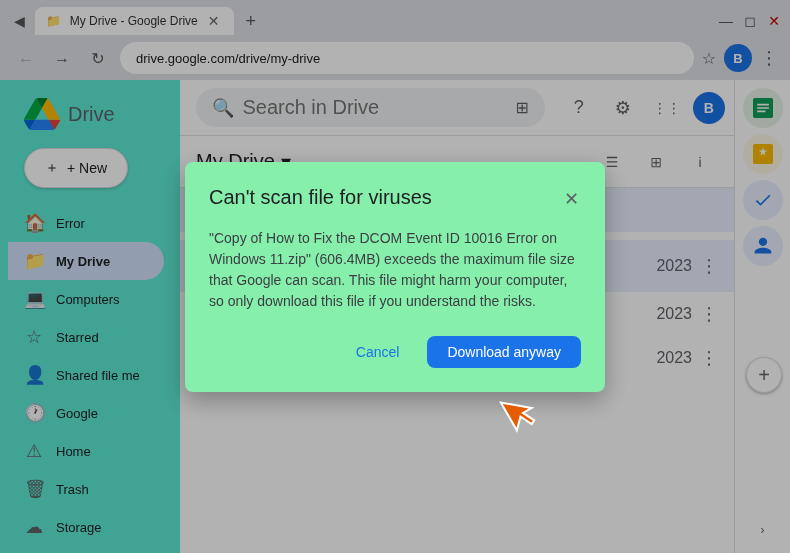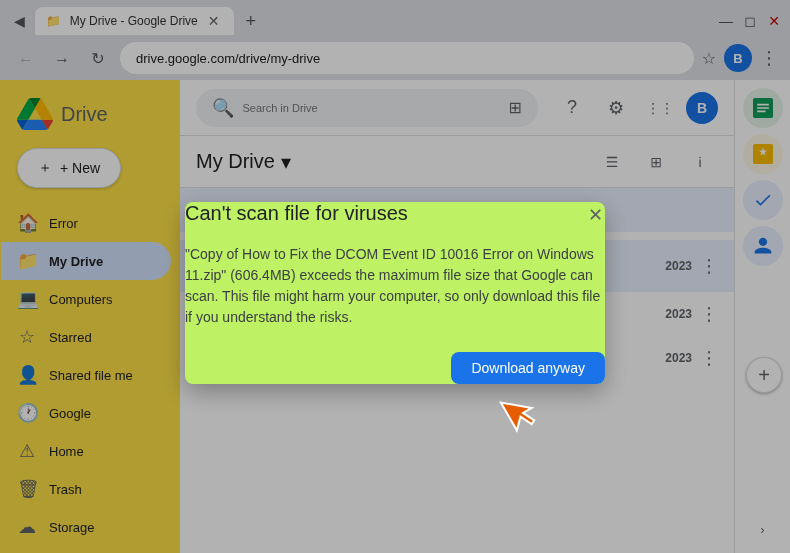--- a/index.html
+++ b/index.html
@@ -16,69 +16,69 @@
     .nav-btn.disabled { color: #aaa; cursor: default; }
     .address-input { flex: 1; background: #fff; border: none; border-radius: 20px; padding: 1px 16px; font-size: 13px; color: #202124; height: 32px; outline: none; }
     .bookmark-btn { font-size: 16px; color: #555; cursor: pointer; }
     .profile-btn { width: 28px; height: 28px; border-radius: 50%; background: #1a73e8; color: white; font-size: 13px; font-weight: bold; display: flex; align-items: center; justify-content: center; cursor: pointer; }
     .menu-btn { font-size: 18px; color: #555; cursor: pointer; }
 
     
     .app-area { display: flex; width: 100%; height: calc(553px - 80px); position: relative; background: #fff; }
 
     
-    .sidebar { width: 180px; background: #fde047; padding: 8px 1px; flex-shrink: 0; overflow-y: auto; }
+    .sidebar { width: 180px; background: #5eead4; padding: 8px 8px; flex-shrink: 0; overflow-y: auto; }
     .drive-logo { display: flex; align-items: center; gap: 8px; padding: 8px 16px 16px; }
     .drive-logo-text { font-size: 20px; color: #5f6368; font-weight: 400; }
     .new-btn { display: flex; align-items: center; gap: 8px; background: #fff; border: 1px solid #dadce0; border-radius: 20px; padding: 10px 20px; margin: 0 16px 16px; cursor: pointer; font-size: 14px; color: #202124; box-shadow: 0 1px 3px rgba(0,0,0,0.2); }
 
     .sidebar-item { display: flex; align-items: center; gap: 12px; padding: 8px 16px; cursor: pointer; border-radius: 0 20px 20px 0; margin-right: 8px; font-size: 13px; color: #202124; }
     .sidebar-item.active { background: #d2e3fc; font-weight: 600; }
     .sidebar-item-icon { font-size: 18px; color: #5f6368; width: 20px; text-align: center; }
     .sidebar-item.active .sidebar-item-icon { color: #1a73e8; }
 
     
     .main-content { flex: 1; display: flex; flex-direction: column; overflow: hidden; }
     .top-bar { display: flex; align-items: center; padding: 8px 16px; gap: 16px; border-bottom: 1px solid #e0e0e0; height: 56px; }
     .search-bar { display: flex; align-items: center; background: #f1f3f4; border-radius: 24px; padding: 8px 16px; flex: 1; max-width: 640px; gap: 8px; }
-    .search-input { background: none; border: none; font-size: 11px; color: #202124; flex: 1; outline: none; }
+    .search-input { background: none; border: none; font-size: 20px; color: #202124; flex: 1; outline: none; }
     .search-icon { font-size: 18px; color: #5f6368; }
     .top-bar-icons { display: flex; align-items: center; gap: 8px; margin-left: auto; }
     .top-bar-icon-btn { width: 36px; height: 36px; border-radius: 50%; display: flex; align-items: center; justify-content: center; cursor: pointer; font-size: 18px; color: #5f6368; }
     .profile-avatar { width: 32px; height: 32px; border-radius: 50%; background: #1a73e8; color: white; font-size: 14px; font-weight: bold; display: flex; align-items: center; justify-content: center; cursor: pointer; }
 
     .content-header { display: flex; align-items: center; padding: 8px 16px; gap: 16px; border-bottom: 1px solid #e0e0e0; height: 52px; }
     .my-drive-title { font-size: 20px; color: #202124; display: flex; align-items: center; gap: 6px; cursor: pointer; }
     .header-actions { margin-left: auto; display: flex; align-items: center; gap: 8px; }
     .header-btn { width: 36px; height: 36px; border-radius: 50%; display: flex; align-items: center; justify-content: center; cursor: pointer; font-size: 18px; color: #5f6368; }
 
     .selected-bar { display: flex; align-items: center; padding: 8px 16px; gap: 12px; height: 44px; background: #e8f0fe; }
     .selected-x { font-size: 18px; color: #5f6368; cursor: pointer; }
     .selected-text { font-size: 14px; color: #202124; font-weight: 500; }
     .selected-more { font-size: 18px; color: #5f6368; cursor: pointer; margin-left: 8px; }
 
     .file-list { flex: 1; overflow-y: auto; padding: 8px 0; }
     .file-row { display: flex; align-items: center; padding: 10px 16px; cursor: pointer; }
     .file-row.selected { background: #e8f0fe; }
     .file-icon { width: 24px; height: 24px; margin-right: 12px; font-size: 20px; }
     .file-name { flex: 1; font-size: 14px; color: #202124; }
-    .file-date { font-size: 12px; color: #5f6368; width: 100px; text-align: right; font-weight: bold; }
+    .file-date { font-size: 16px; color: #5f6368; width: 100px; text-align: right; }
     .file-more { font-size: 18px; color: #5f6368; margin-left: 8px; }
 
     
     .right-panel { width: 56px; background: #fff; border-left: 1px solid #e0e0e0; display: flex; flex-direction: column; align-items: center; padding-top: 8px; gap: 4px; position: relative; }
     .right-panel-btn { width: 40px; height: 40px; border-radius: 50%; display: flex; align-items: center; justify-content: center; cursor: pointer; font-size: 18px; color: #5f6368; }
     .right-panel-add { position: absolute; bottom: 160px; right: 8px; width: 36px; height: 36px; background: #fff; border: 1px solid #dadce0; border-radius: 50%; display: flex; align-items: center; justify-content: center; cursor: pointer; font-size: 20px; color: #5f6368; box-shadow: 0 1px 3px rgba(0,0,0,0.3); }
     .right-panel-arrow { position: absolute; bottom: 8px; right: 0; left: 0; text-align: center; font-size: 12px; color: #5f6368; cursor: pointer; padding: 8px; }
 
     
     .overlay { position: absolute; top: 0; left: 0; right: 0; bottom: 0; background: rgba(0,0,0,0.3); z-index: 100; }
 
     
-    .dialog { position: absolute; top: 50%; left: 50%; transform: translate(-50%, -50%); background: #bef264; border-radius: 8px; width: 420px; box-shadow: 0 8px 24px rgba(0,0,0,0.3); z-index: 200; margin-top: 16px; }
+    .dialog { position: absolute; top: 50%; left: 50%; transform: translate(-50%, -50%); background: #86efac; border-radius: 8px; padding: 24px; width: 420px; box-shadow: 0 8px 24px rgba(0,0,0,0.3); z-index: 200; }
     .dialog-header { display: flex; justify-content: space-between; align-items: flex-start; margin-bottom: 16px; }
     .dialog-title { font-size: 20px; color: #202124; font-weight: 500; flex: 1; }
     .dialog-close { font-size: 18px; color: #5f6368; cursor: pointer; padding: 2px; }
     .dialog-body { font-size: 14px; color: #3c4043; line-height: 1.5; margin-bottom: 24px; }
     .dialog-actions { display: flex; justify-content: flex-end; gap: 12px; }
     .btn-cancel { background: none; border: none; color: #1a73e8; font-size: 14px; font-weight: 500; cursor: pointer; padding: 8px 16px; border-radius: 4px; }
     .btn-download { background: #1a73e8; color: #fff; border: none; border-radius: 8px; padding: 8px 20px; font-size: 14px; font-weight: 500; cursor: pointer; }
 
     
     .cursor-arrow { position: absolute; font-size: 28px; z-index: 300; pointer-events: none; }
@@ -265,20 +265,21 @@
 
 <div class="overlay"></div>
 
 <div class="dialog">
   <div class="dialog-header">
     <span class="dialog-title">Can't scan file for viruses</span>
     <span class="dialog-close">✕</span>
   </div>
   <div class="dialog-body">"Copy of How to Fix the DCOM Event ID 10016 Error on Windows 11.zip" (606.4MB) exceeds the maximum file size that Google can scan. This file might harm your computer, so only download this file if you understand the risks.</div>
   <div class="dialog-actions">
+    <button class="btn-cancel">Cancel</button>
     <button class="btn-download">Download anyway</button>
   </div>
 </div>
 
 <div class="cursor-arrow" style="left:505px;top:390px;transform:rotate(-30deg);">
   <svg width="32" height="40" viewBox="0 0 32 40">
     <polygon points="4,4 4,36 14,26 20,38 24,36 18,24 28,24" fill="#e65c00" stroke="#fff" stroke-width="2"></polygon>
   </svg>
 </div>
 

